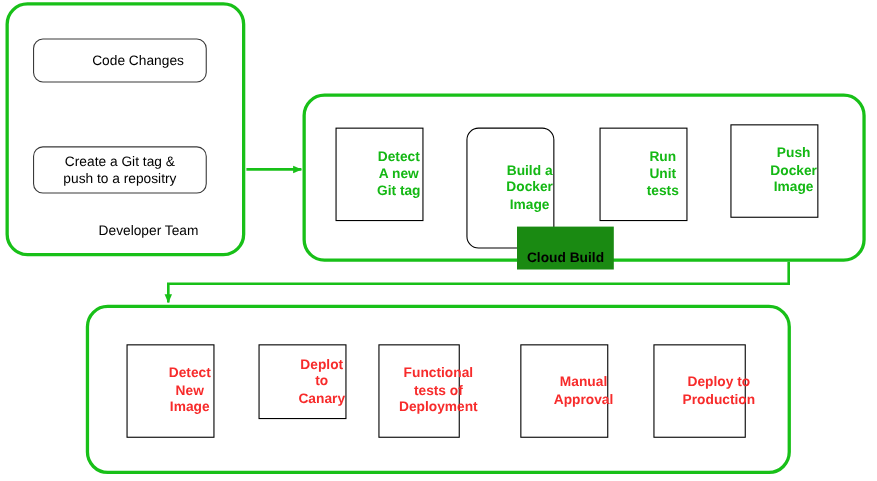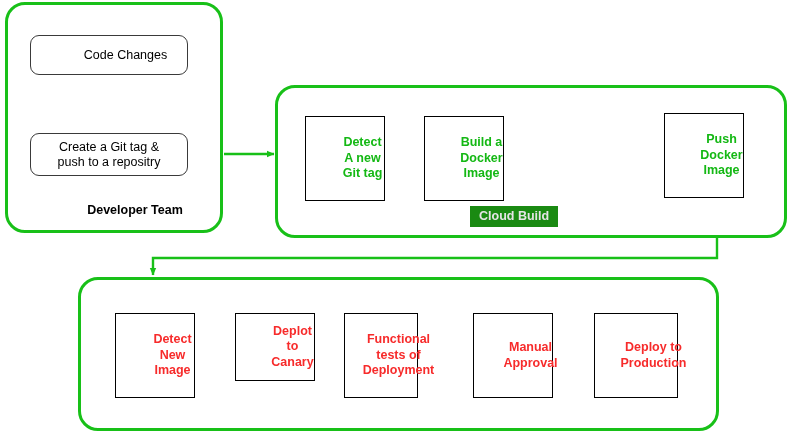--- a/index.html
+++ b/index.html
@@ -47,21 +47,21 @@
   #box-code-changes { left: 30px; top: 35px;  width: 158px; height: 40px; padding-left: 33px; }
   #box-git-tag      { left: 30px; top: 117px; width: 158px; height: 43px; margin-top: 16px; }
 
   .panel-caption {
     position: absolute;
     color: #000000;
     font-size: 12.5px;
     text-align: center;
     white-space: nowrap;
   }
-  #caption-dev { left: 5px; top: 203px; width: 260px; font-weight: bold; }
+  #caption-dev { left: 5px; top: 203px; width: 260px; }
 
   
   .stage {
     position: absolute;
     border: 1.4px solid #000000;
     background: #ffffff;
     box-sizing: border-box;
     display: flex;
     align-items: center;
     justify-content: center;
@@ -70,39 +70,39 @@
     font-size: 12.5px;
     line-height: 15.5px;
     white-space: pre-line;
     padding-left: 35px;
   }
   .stage.green { color: #14b814; }
   .stage.red   { color: #f72b2b; }
 
   
   #stage-detect-tag   { left: 305px; top: 116px; width: 80px; height: 85px; }
-  #stage-build-docker { left: 424px; top: 116px; width: 80px; height: 85px; }
+  #stage-build-docker { left: 424px; top: 116px; width: 80px; height: 110px; border-radius: 11px; }
   #stage-unit-tests   { left: 545px; top: 116px; width: 80px; height: 85px; }
   #stage-push-docker  { left: 664px; top: 113px; width: 80px; height: 85px; text-align: center; }
 
   
   #stage-detect-image  { left: 115px; top: 313px; width: 80px; height: 85px; }
   #stage-deploy-canary { left: 235px; top: 313px; width: 80px; height: 68px; }
   #stage-func-tests    { left: 344px; top: 313px; width: 74px; height: 85px; }
   #stage-manual-appr   { left: 473px; top: 313px; width: 80px; height: 85px; }
   #stage-deploy-prod   { left: 594px; top: 313px; width: 84px; height: 85px; }
 
   
   .badge {
     position: absolute;
     background: #1a8a12;
-    color: #e5e5e5;
+    color: #000000;
     font-weight: bold;
     font-size: 12.5px;
-    padding: 3px 9px 4px 9px;
+    padding: 21px 9px 4px 9px;
     white-space: nowrap;
     box-sizing: border-box;
     text-align: center;
   }
   #badge-cloud-build { left: 470px; top: 206px; }
   #badge-spinnaker   { left: 361px; top: 403px; }
 
   
   .connector {
     position: absolute;
@@ -149,20 +149,23 @@
   <div class="panel" id="panel-cloud"></div>
 
   <div class="stage green" id="stage-detect-tag">Detect
 A new
 Git tag</div>
 
   <div class="stage green" id="stage-build-docker">Build a
 Docker
 Image</div>
 
+  <div class="stage green" id="stage-unit-tests">Run
+Unit
+tests</div>
 
   <div class="stage green" id="stage-push-docker">Push
 Docker
 Image</div>
 
   <div class="badge" id="badge-cloud-build">Cloud Build</div>
 
   <div class="panel" id="panel-spinnaker"></div>
 
   <div class="stage red" id="stage-detect-image">Detect

